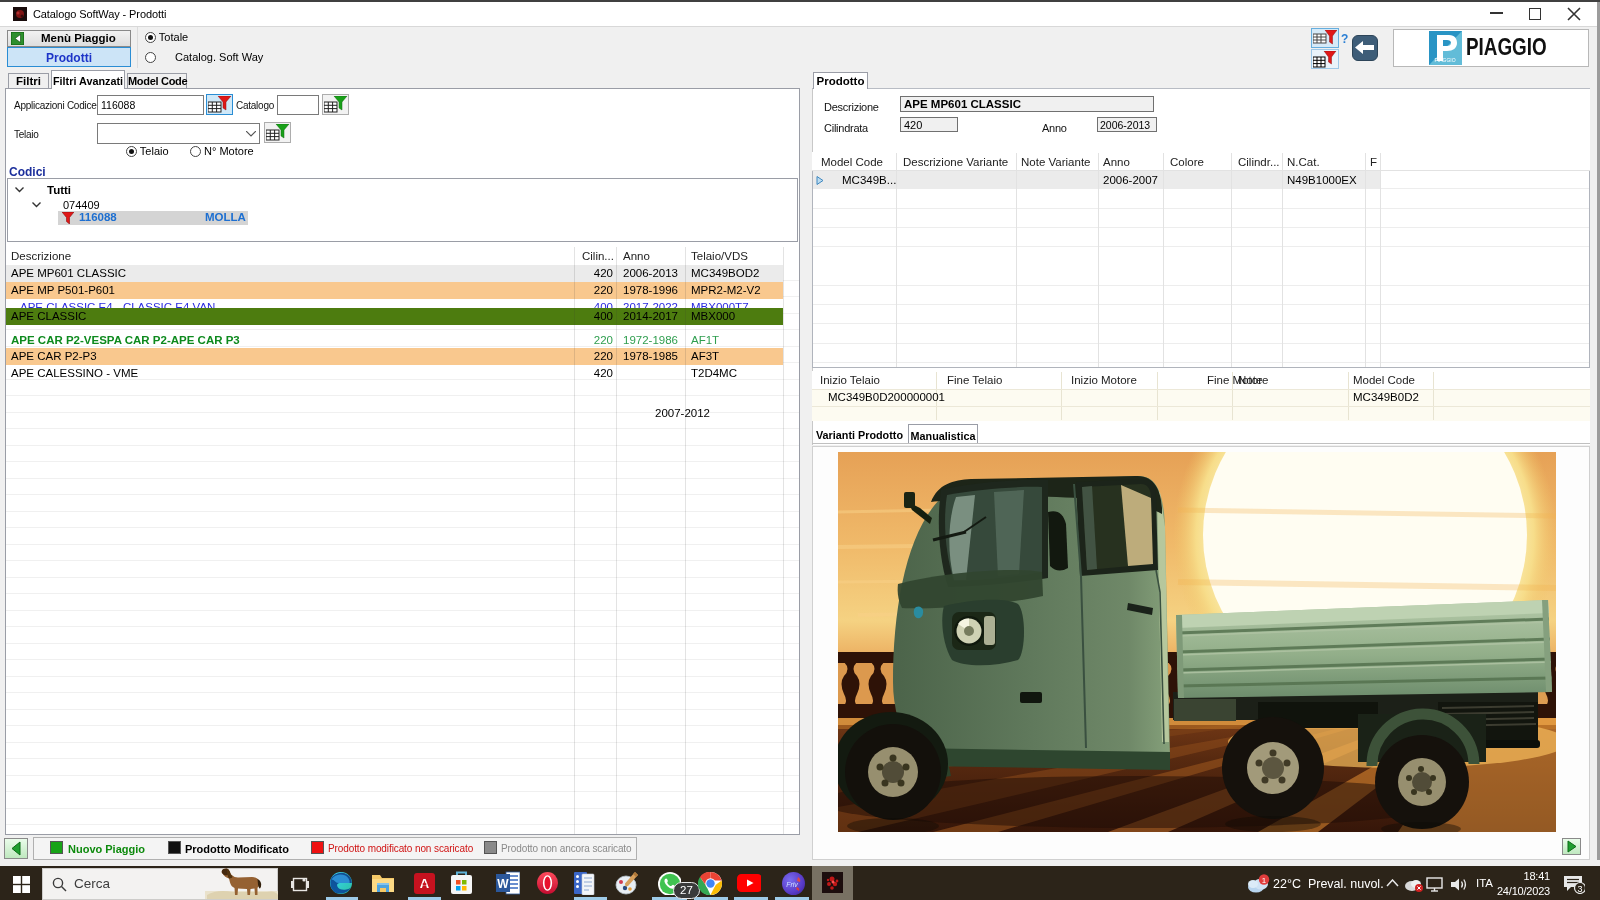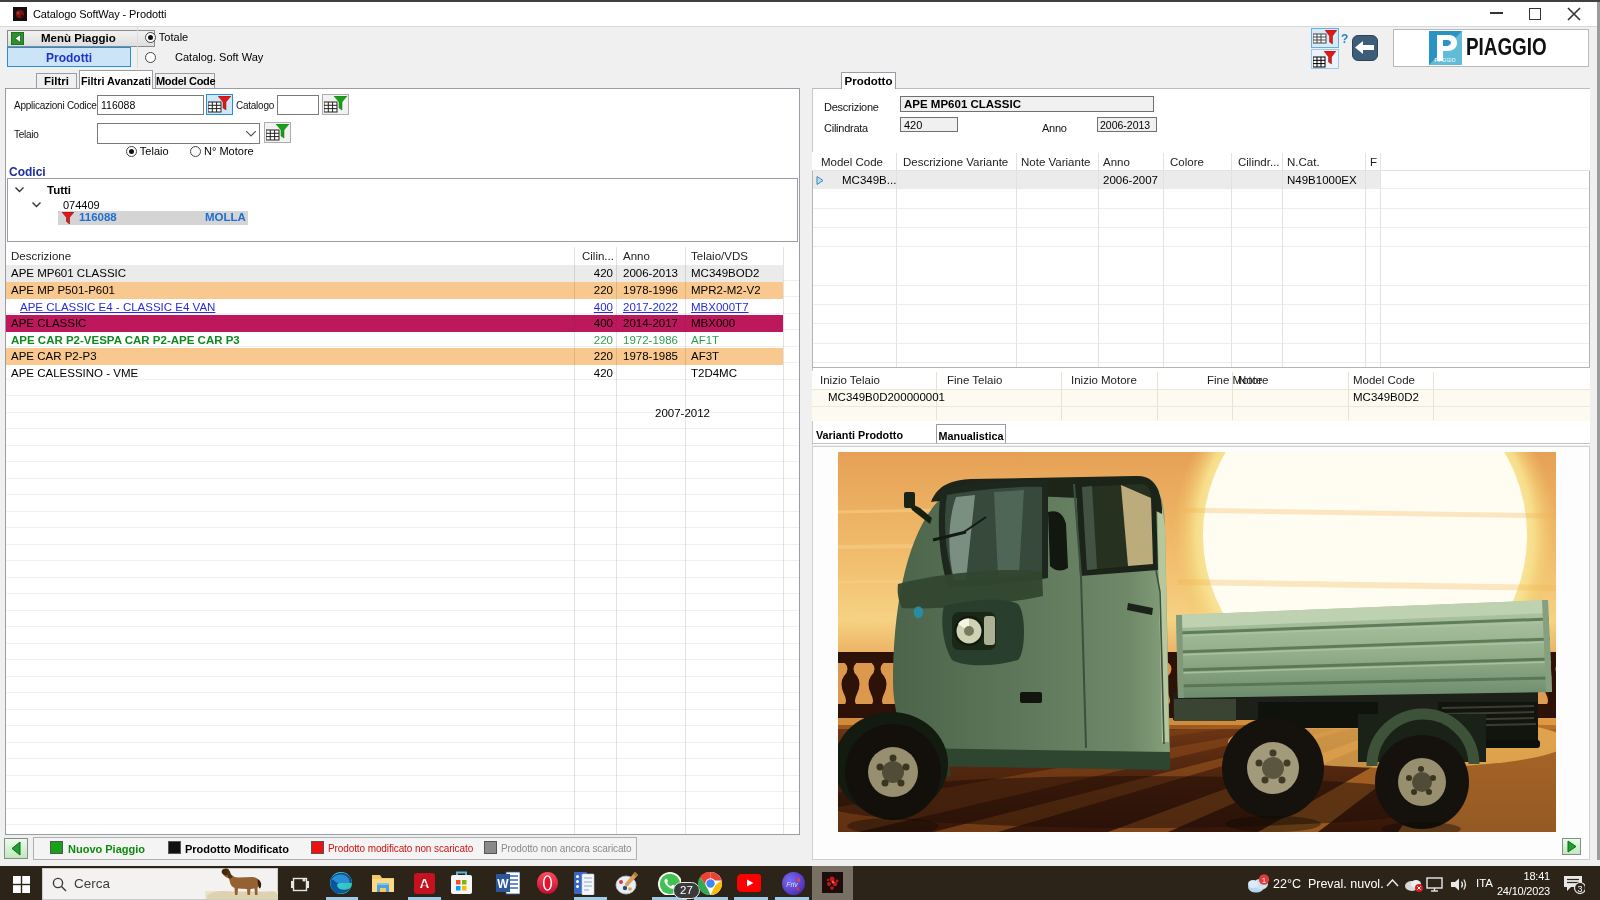--- a/index.html
+++ b/index.html
@@ -2,21 +2,21 @@
 <html><head>
 <meta charset="utf-8">
 <style>
   * { margin:0; padding:0; box-sizing:border-box; }
   html,body { width:1600px; height:900px; overflow:hidden; }
   body { font-family:"Liberation Sans", sans-serif; font-size:11.5px; background:#f0f0f0; position:relative; color:#000; }
   .abs { position:absolute; }
   .lbl { position:absolute; font-size:10px; letter-spacing:-0.25px; color:#111; }
   #titlebar { left:0; top:0; width:1600px; height:27px; background:#fff; border-top:2px solid #404040; border-bottom:1px solid #d8d8d8; }
   #titletext { left:33px; top:8px; font-size:11px; letter-spacing:-0.1px; color:#000; }
-  .tab { position:absolute; border:1px solid #9a9da6; border-bottom:none; background:#f0f0f0; text-align:center; white-space:nowrap;margin-left:28px; }
+  .tab { position:absolute; border:1px solid #9a9da6; border-bottom:none; background:#f0f0f0; text-align:center; white-space:nowrap; }
   .tab.sel { background:#fff; font-weight:bold; z-index:3; }
   input.win { position:absolute; border:1px solid #7a7a7a; font-size:10.5px; font-family:"Liberation Sans",sans-serif; padding:0 3px; background:#fff; }
   .iconbtn { position:absolute; width:27px; height:21px; border:1px solid #adadad; background:#f2f2f2; }
   .radio { width:11px; height:11px; border-radius:50%; border:1px solid #444; background:#fff; display:inline-block; }
   .radio.sel::after { content:""; display:block; width:5px; height:5px; border-radius:50%; background:#111; margin:2px; }
   .navy { color:#1c2f9c; font-weight:bold; }
   .row { position:absolute; left:6px; width:777px; height:17px; }
   .row span { position:absolute; top:2px; white-space:nowrap; }
   .vline { position:absolute; width:1px; background:#e2e2e2; }
   .hdr { position:absolute; font-size:11.5px; color:#222; white-space:nowrap; }
@@ -34,21 +34,21 @@
     <circle cx="5" cy="6" r="1.5" fill="#b03030"></circle>
     <circle cx="9" cy="9" r="1.5" fill="#3a0a0a"></circle>
   </svg>
 <div class="abs" id="titletext">Catalogo SoftWay - Prodotti</div>
 <div class="abs" style="left:1490px; top:12px; width:13px; height:1.5px; background:#333;"></div>
 <div class="abs" style="left:1529px; top:8px; width:12px; height:12px; border:1.5px solid #333;"></div>
 <svg class="abs" style="left:1567px; top:7px;" width="14" height="14">
     <path d="M1 1 L13 13 M13 1 L1 13" stroke="#333" stroke-width="1.6"></path>
   </svg>
 
-<div class="abs" style="left:7px; top:30px; width:148px; height:17px; border:1px solid #898989; background:linear-gradient(#f2f2f2,#dedede); font-weight:bold; font-size:11.5px;">
+<div class="abs" style="left:7px; top:30px; width:124px; height:17px; border:1px solid #898989; background:linear-gradient(#f2f2f2,#dedede); font-weight:bold; font-size:11.5px;">
   <svg class="abs" style="left:3px; top:1px;" width="13" height="13">
       <rect width="13" height="13" fill="#2d8f2d" stroke="#0d5c0d"></rect>
       <path d="M9.5 2.5 L4 6.5 L9.5 10.5 Z" fill="#fff" stroke="#063f06" stroke-width="0.6"></path>
     </svg>
   <span style="position:absolute; left:33px; top:1px;">Menù Piaggio</span>
 </div>
 <div class="abs" style="left:7px; top:47px; width:124px; height:20px; background:#cce4f7; border:1px solid #2a8dd4; color:#1d34c8; font-weight:bold; text-align:center; padding-top:3px; font-size:12px;">Prodotti</div>
 <div class="abs" style="left:145px; top:31px;"><span class="radio sel" style="vertical-align:-2px;"></span><span style="font-size:11px;"> Totale</span></div>
 <div class="abs" style="left:145px; top:51px;"><span class="radio" style="vertical-align:-2px;"></span><span style="font-size:11px;padding-left:16px;"> Catalog. Soft Way</span></div>
 
@@ -165,21 +165,21 @@
     <span style="left:585px; width:22px; text-align:right;">220</span>
     <span style="left:617px;">1978-1996</span>
     <span style="left:685px;">MPR2-M2-V2</span>
   </div>
 <div class="row" style="top:299px; color:#2a2ae0;">
     <span style="left:14px; text-decoration:underline;">APE CLASSIC E4 - CLASSIC E4 VAN</span>
     <span style="left:585px; width:22px; text-align:right; text-decoration:underline;">400</span>
     <span style="left:617px; text-decoration:underline;">2017-2022</span>
     <span style="left:685px; text-decoration:underline;">MBX000T7</span>
   </div>
-<div class="row" style="top:315px; background:#be185d;">
+<div class="row" style="top:308px; background:#4d7c0f;">
     <span style="left:5px;">APE CLASSIC</span>
     <span style="left:585px; width:22px; text-align:right;">400</span>
     <span style="left:617px;">2014-2017</span>
     <span style="left:685px;">MBX000</span>
   </div>
 <div class="row" style="top:332px; color:#2f9e4f;">
     <span style="left:5px; color:#0e8a1e; font-weight:bold;">APE CAR P2-VESPA CAR P2-APE CAR P3</span>
     <span style="left:585px; width:22px; text-align:right;">220</span>
     <span style="left:617px;">1972-1986</span>
     <span style="left:685px;">AF1T</span>

